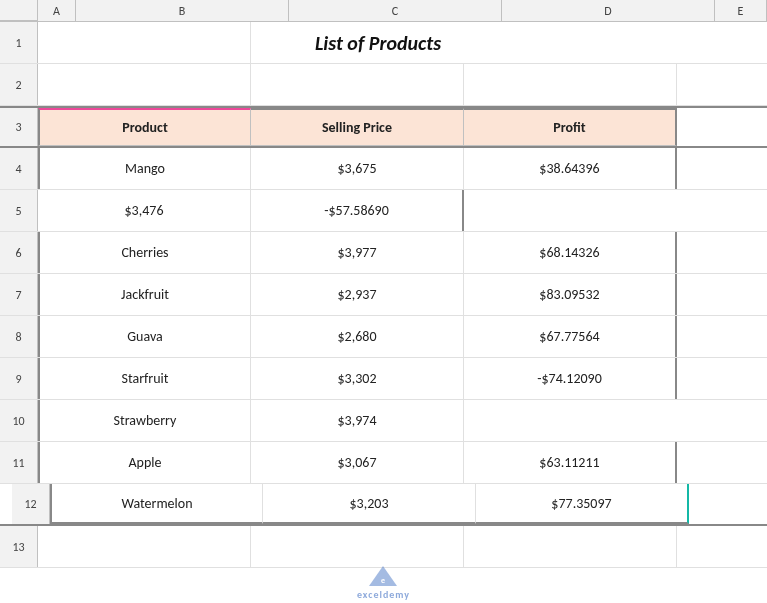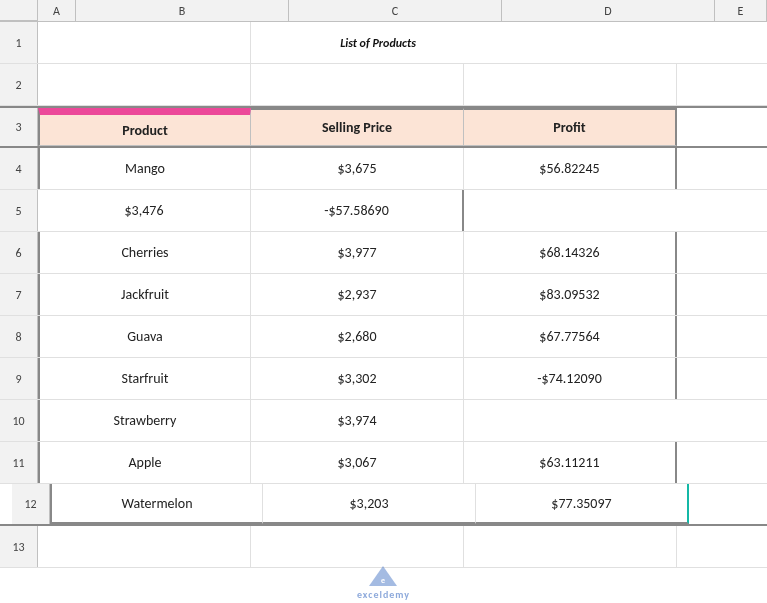--- a/index.html
+++ b/index.html
@@ -87,21 +87,21 @@
     .cell-c { width: 213px; min-width: 213px; }
     .cell-d { width: 213px; min-width: 213px; }
     .cell-e { width: 90px; flex: 1; border-right: none; }
 
     
     .title-cell {
       flex: 1;
       display: flex;
       align-items: center;
       justify-content: center;
-      font-size: 12px;
+      font-size: 20px;
       font-weight: bold;
       font-style: italic;
       color: #111;
     }
 
     
     .header-cell {
       background: #fce4d6;
       font-weight: bold;
       color: #222;
@@ -161,31 +161,31 @@
   <div class="grid-row">
     <div class="row-number">2</div>
     <div class="cell cell-b"></div>
     <div class="cell cell-c"></div>
     <div class="cell cell-d"></div>
     <div class="cell cell-e"></div>
   </div>
 
   <div class="grid-row table-start" style="border-bottom: 2px solid #888;">
     <div class="row-number">3</div>
-    <div class="cell cell-b header-cell table-left-border" style="border-left: 2px solid #888; border-top: 7px solid #ec4899;">Product</div>
+    <div class="cell cell-b header-cell table-left-border" style="border-left: 2px solid #888; border-top: 2px solid #ec4899;">Product</div>
     <div class="cell cell-c header-cell" style="border-top: 2px solid #888;">Selling Price</div>
     <div class="cell cell-d header-cell table-right-border" style="border-right: 2px solid #888; border-top: 2px solid #888;">Profit</div>
     <div class="cell cell-e"></div>
   </div>
 
   <div class="grid-row">
     <div class="row-number">4</div>
     <div class="cell cell-b" style="border-left: 2px solid #888;">Mango</div>
     <div class="cell cell-c">$3,675</div>
-    <div class="cell cell-d" style="border-right: 2px solid #888;">$56.82245</div>
+    <div class="cell cell-d" style="border-right: 2px solid #888;">$38.64396</div>
     <div class="cell cell-e"></div>
   </div>
 
   <div class="grid-row">
     <div class="row-number">5</div>
     <div class="cell cell-c">$3,476</div>
     <div class="cell cell-d" style="border-right: 2px solid #888;">-$57.58690</div>
     <div class="cell cell-e"></div>
   </div>
 

